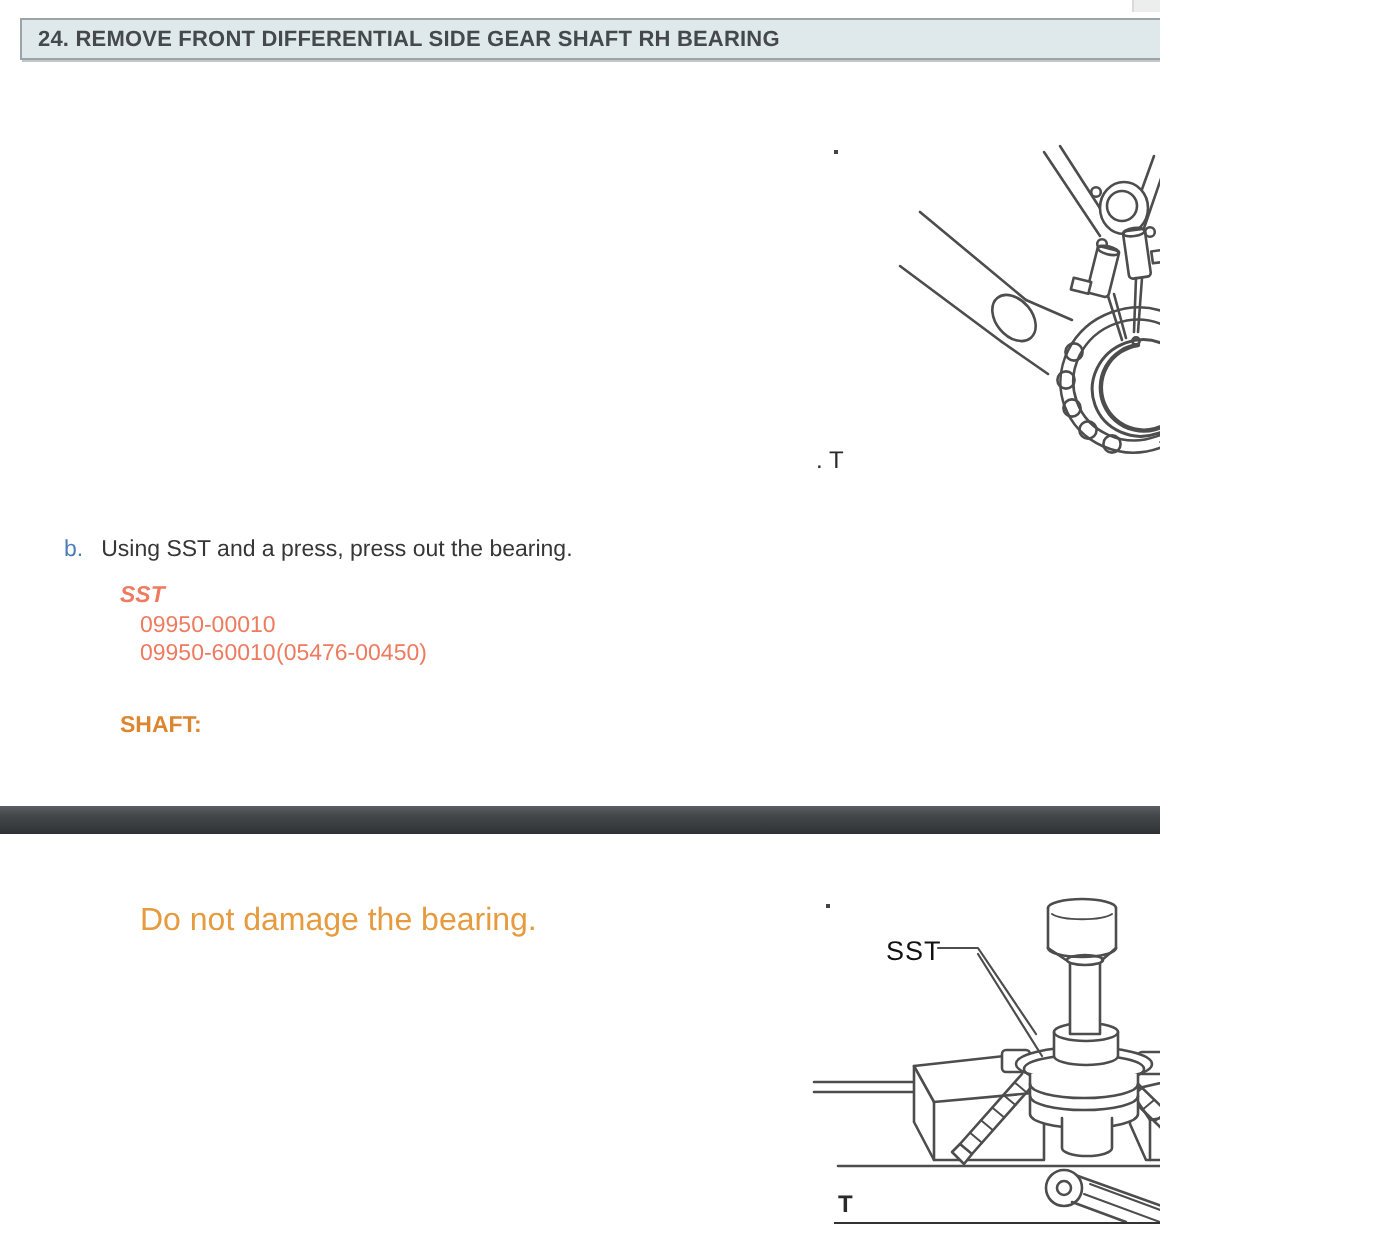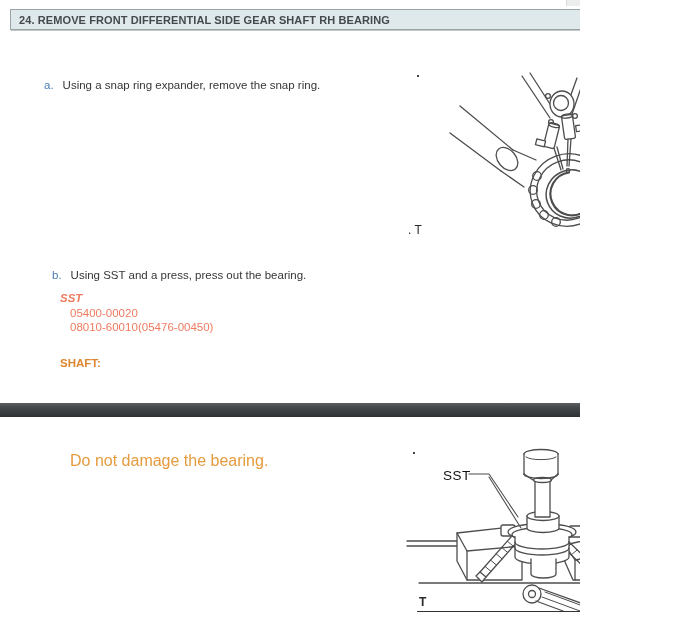--- a/index.html
+++ b/index.html
@@ -15,21 +15,21 @@
     position:absolute;left:10px;top:9px;width:649px;height:19px;
     background:#dfe9ec;border:1px solid #99a4a6;
     box-shadow:1px 1px 0 rgba(120,130,132,.45);
   }
   .section-title{
     position:absolute;left:8px;top:50%;transform:translateY(-50%);
     font-size:11px;font-weight:bold;color:#45494c;white-space:nowrap;letter-spacing:.1px;
   }
   .step{position:absolute;font-size:11.5px;color:#363636;white-space:nowrap;}
   .step-a{left:44px;top:79px;}
-  .step-b{left:52px;top:269px;}
+  .step-b{left:32px;top:269px;}
   .step-label{color:#4a7db6;margin-right:9px;}
   .sst-block{position:absolute;left:60px;top:291px;font-size:11.5px;color:#ee7b60;white-space:nowrap;}
   .sst-heading{font-style:italic;font-weight:bold;line-height:14px;margin-bottom:1px;}
   .sst-row{margin-left:10px;line-height:14px;}
   .sst-code{display:inline-block;width:68px;}
   .notice-label{position:absolute;left:60px;top:357px;font-size:11.5px;font-weight:bold;color:#dd8630;white-space:nowrap;}
   .page-divider{
     position:absolute;left:0;top:403px;width:691px;height:14px;
     background:linear-gradient(180deg,#5b5f62 0%,#43474a 35%,#35393c 80%,#2c3033 100%);
   }
@@ -51,23 +51,20 @@
 <body>
 
 <div class="page">
 
   <div class="topright-artifact"></div>
 
   <div class="section-header">
     <span class="section-title">24. REMOVE FRONT DIFFERENTIAL SIDE GEAR SHAFT RH BEARING</span>
   </div>
 
-  <div class="step step-a">
-    <span class="step-label">a.</span><span class="step-text">Using a snap ring expander, remove the snap ring.</span>
-  </div>
 
   <div class="figure figure1">
     <svg width="280" height="190" viewBox="0 0 280 190">
       <g fill="none" stroke="#4d4d4d" stroke-width="1.3" stroke-linecap="round" stroke-linejoin="round">
 
         <path d="M50,51 L103,95"></path>
         <path d="M40,78 L91,116"></path>
         <ellipse cx="97" cy="104" rx="9" ry="13" transform="rotate(-40 97 104)"></ellipse>
         <path d="M103,95 L126,105"></path>
         <path d="M91,116 L114,132"></path>
@@ -119,24 +116,24 @@
     <span class="corner-mark f1-mark">. T</span>
   </div>
 
   <div class="step step-b">
     <span class="step-label">b.</span><span class="step-text">Using SST and a press, press out the bearing.</span>
   </div>
 
   <div class="sst-block">
     <div class="sst-heading">SST</div>
     <div class="sst-row">
-      <span class="sst-code">05400-00020</span><span class="sst-sub"></span>
+      <span class="sst-code">09950-00010</span><span class="sst-sub"></span>
     </div>
     <div class="sst-row">
-      <span class="sst-code">08010-60010</span><span class="sst-sub">(05476-00450)</span>
+      <span class="sst-code">09950-60010</span><span class="sst-sub">(05476-00450)</span>
     </div>
   </div>
 
   <div class="notice-label">SHAFT:</div>
 
   <div class="page-divider"></div>
 
   <div class="notice-body">Do not damage the bearing.</div>
 
   <div class="figure figure2">

